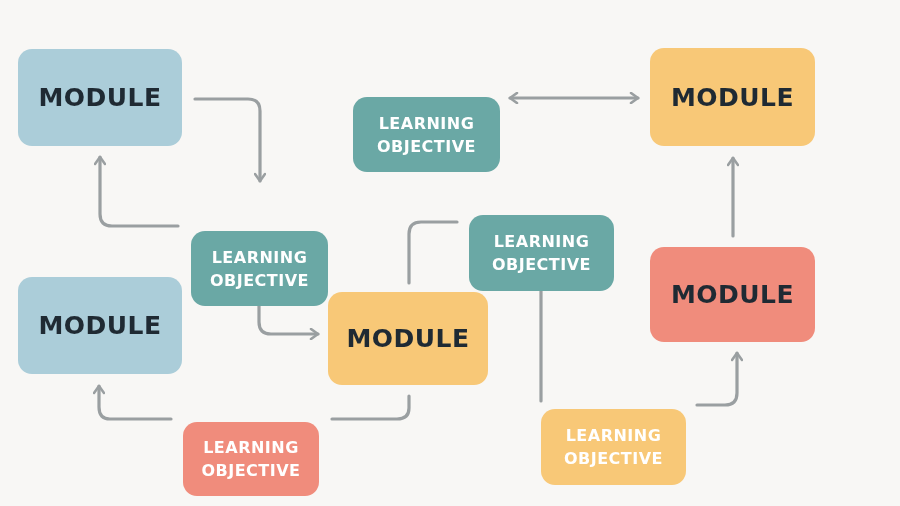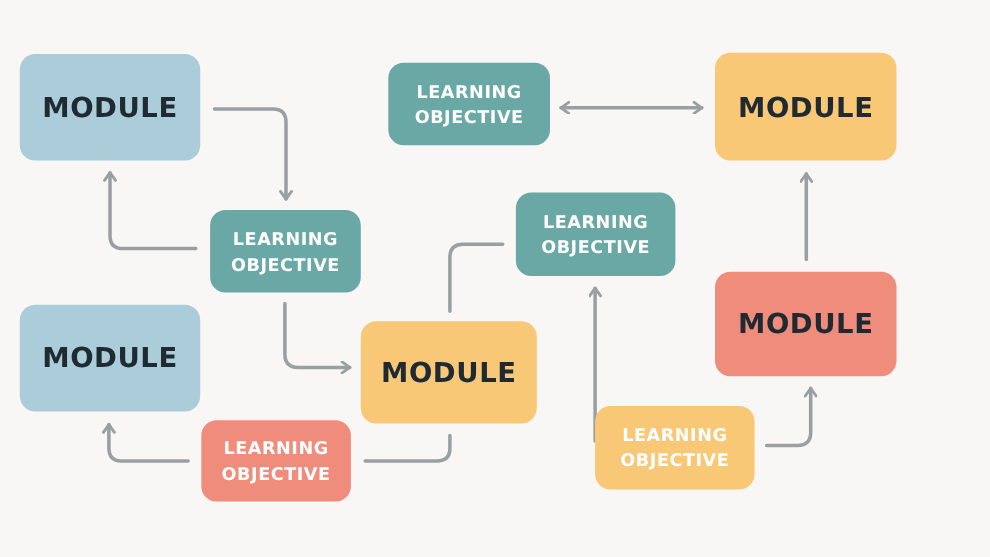--- a/index.html
+++ b/index.html
@@ -1,19 +1,19 @@
 <!DOCTYPE html>
 <html><head>
 <meta charset="utf-8">
 <style>
   html,body{margin:0;padding:0;}
   body{width:900px;height:506px;background:#f8f7f5;position:relative;overflow:hidden;font-family:"DejaVu Sans","Liberation Sans",sans-serif;}
   .box{position:absolute;border-radius:14px;display:flex;align-items:center;justify-content:center;text-align:center;font-weight:bold;letter-spacing:0.5px;box-sizing:border-box;}
   .mod{font-size:25px;color:#1f2a33;}
-  .lo{font-size:16px;color:#ffffff;line-height:23px;}
+  .lo{font-size:16px;color:#ffffff;line-height:23px;margin-top:40px;}
   .blue{background:#abcdd9;}
   .teal{background:#6aa8a5;}
   .yellow{background:#f8c877;}
   .salmon{background:#f08c7c;}
   svg.arrows{position:absolute;left:0;top:0;}
 </style>
 </head>
 <body>
 
 <svg class="arrows" width="900" height="506">

